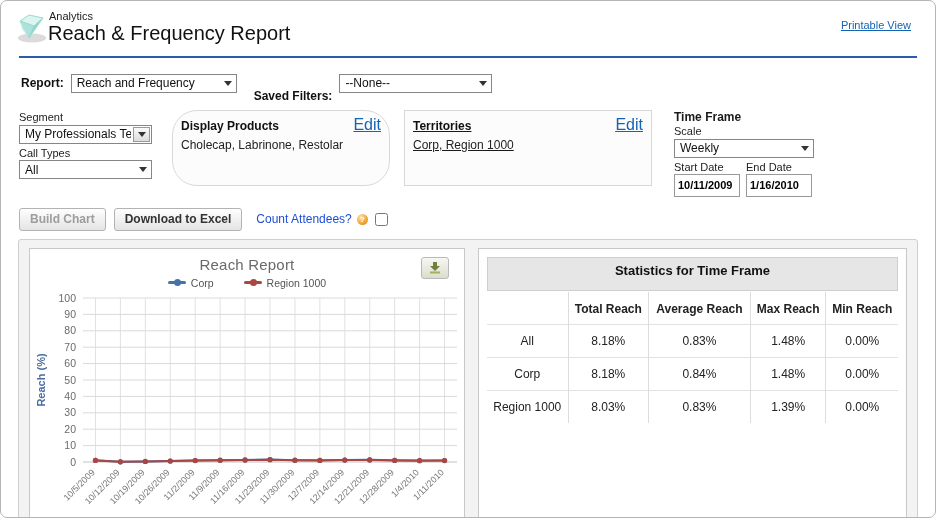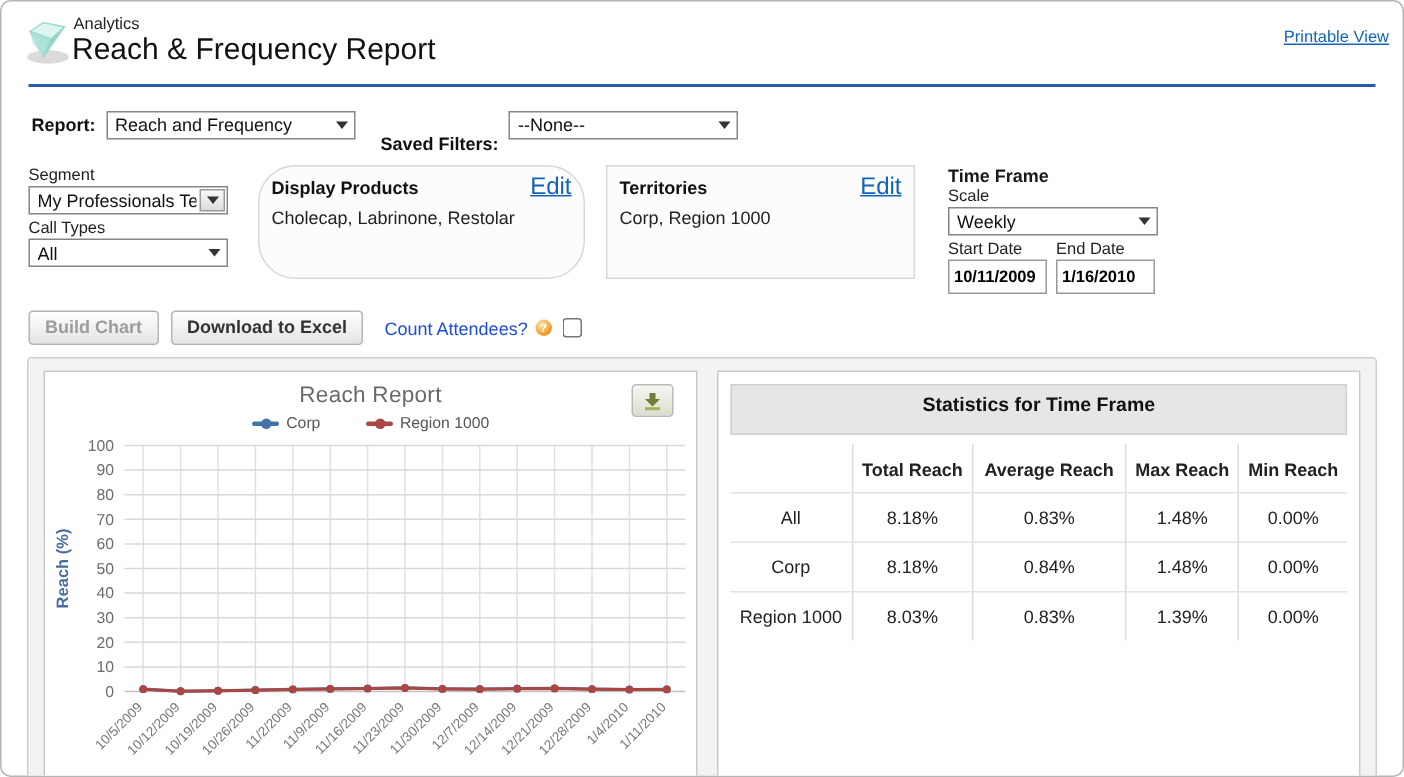--- a/index.html
+++ b/index.html
@@ -8,21 +8,21 @@
     position:relative;width:936px;height:518px;background:#fff;
     border:1px solid #b5b5b5;border-radius:7px;overflow:hidden;
     font-family:"Liberation Sans",sans-serif;color:#1a1a1a;
   }
   
   .topbar{position:relative;height:55px;}
   .logo{position:absolute;left:11px;top:9px;width:37px;height:34px;}
   .app-label{position:absolute;left:48px;top:9px;font-size:11px;color:#222;}
   .page-title{position:absolute;left:47px;top:21px;font-size:20px;color:#111;}
   a.link{color:#1464b4;text-decoration:underline;cursor:pointer;}
-  .printable{position:absolute;right:9px;top:18px;font-size:11px;}
+  .printable{position:absolute;right:24px;top:18px;font-size:11px;}
   
   .report-bar{
     margin:0 18px;border-top:2px solid #2a5caa;
     display:flex;align-items:center;gap:7px;padding:5px 2px 4px;font-size:12px;
   }
   .report-bar .lbl{font-weight:bold;color:#111;}
   .sel{
     display:inline-flex;align-items:center;justify-content:space-between;
     border:1px solid #868686;background:#fff;height:19px;padding:0 4px 0 5px;
     font-size:12px;color:#111;white-space:nowrap;overflow:hidden;cursor:default;
@@ -39,21 +39,21 @@
   .filters{display:flex;margin:3px 18px 0;align-items:flex-start;}
   .fcol{width:133px;}
   .fld-label{font-size:11px;color:#222;margin:1px 0 1px;}
   .sel-full{width:100%;}
   .mt{margin-top:3px;}
   .panel{
     border:1px solid #d8d8d8;background:#fcfcfc;height:76px;padding:5px 8px;
     font-size:12px;position:relative;
   }
   .panel-products{width:218px;margin-left:20px;border-radius:25px;}
-  .panel-territories{width:206px;margin-left:14px;}
+  .panel-territories{width:248px;margin-left:14px;text-decoration:underline;}
   .panel-head{display:flex;justify-content:space-between;align-items:baseline;}
   .panel-title{font-weight:bold;color:#111;}
   .panel .edit{font-size:16px;}
   .panel-value{margin-top:4px;color:#222;}
   .timeframe{margin-left:22px;width:140px;}
   .tf-title{font-weight:bold;font-size:12px;margin-bottom:1px;}
   .dates{display:flex;gap:6px;margin-top:2px;}
   .dates .dcol{width:66px;}
   .date-input{width:66px;height:23px;border:1px solid #999;font-size:11px;padding:1px 3px;font-family:"Liberation Sans",sans-serif;font-weight:bold;}
   
@@ -80,21 +80,21 @@
   .dl-btn{position:absolute;right:15px;top:8px;width:28px;height:22px;border:1px solid #b9b9b9;border-radius:3px;
     background:linear-gradient(#f7f7f3,#dcdccd);display:flex;align-items:center;justify-content:center;cursor:pointer;}
   .legend{display:flex;justify-content:center;gap:30px;margin-top:3px;height:14px;}
   .legend-item{display:flex;align-items:center;font-size:10.5px;color:#555;gap:5px;}
   .lmark{position:relative;width:18px;height:7px;}
   .lmark .ln{position:absolute;left:0;top:2px;width:18px;height:3px;border-radius:2px;}
   .lmark .dt{position:absolute;left:6px;top:0;width:7px;height:7px;border-radius:50%;}
   .stats-card{flex:1;padding:8px;}
   .stats-title{background:#e6e6e6;border:1px solid #cfcfcf;text-align:center;font-weight:bold;font-size:13px;
     padding:5px 0 12px;color:#111;}
-  table.stats{width:100%;border-collapse:collapse;margin-top:6px;font-size:12px;color:#222;}
+  table.stats{width:100%;border-collapse:collapse;margin-top:1px;font-size:12px;color:#222;}
   table.stats th{font-weight:bold;text-align:center;padding:10px 2px 8px;}
   table.stats td{text-align:center;padding:9px 2px;}
   table.stats th+th,table.stats td+td{border-left:1px solid #dcdcdc;}
   table.stats tbody tr{border-top:1px solid #e2e2e2;}
   svg text{font-family:"Liberation Sans",sans-serif;}
 </style>
 </head>
 <body>
 
 <div class="page">

